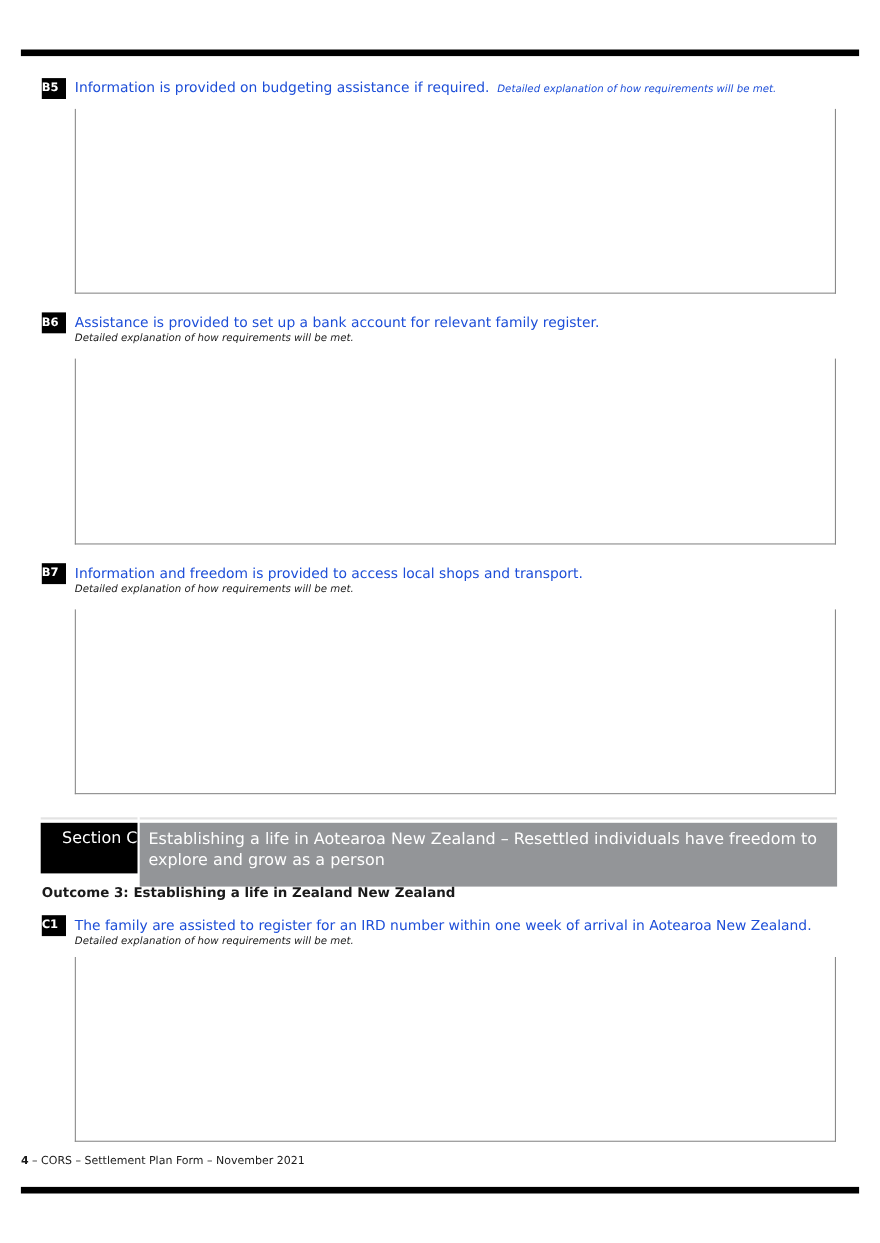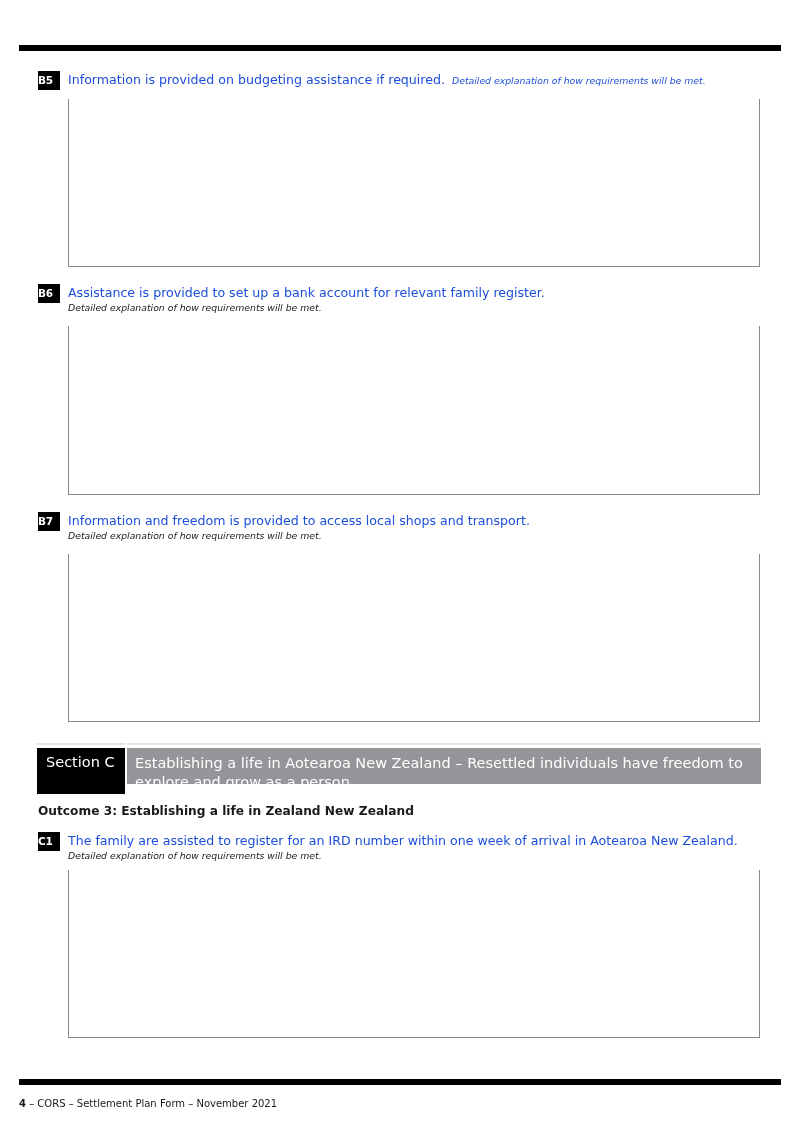--- a/index.html
+++ b/index.html
@@ -105,56 +105,57 @@
       left: 0;
       top: 3px;
       width: 88px;
       height: 46px;
       background: #000;
       color: #fff;
       font-size: 14.5px;
       line-height: 1;
       padding: 7px 0 0 9px;
       box-sizing: border-box;
+      text-align: right;
     }
     .section-title-wrap {
       position: absolute;
       left: 90px;
       top: 0;
       width: 634px;
       height: 50px;
       border-top: 2px solid #e3e3e3;
       box-sizing: border-box;
     }
     .section-title {
       position: absolute;
       left: 0;
       top: 3px;
       width: 634px;
-      height: 36px;
+      height: 58px;
       background: #939598;
       color: #ffffff;
       font-size: 14.5px;
       line-height: 19px;
       padding: 6px 0 0 8px;
       box-sizing: border-box;
     }
     .outcome {
       position: absolute;
       left: 38px;
       top: 804px;
       font-size: 12.2px;
       font-weight: bold;
       white-space: nowrap;
       color: #1a1a1a;
     }
     .footer {
       position: absolute;
       left: 19px;
-      top: 1098px;
+      top: 1050px;
       font-size: 10px;
       white-space: nowrap;
       color: #1a1a1a;
       text-align: right;
     }
     .footer b { font-weight: bold; }
   </style>
 </head>
 <body>
 

